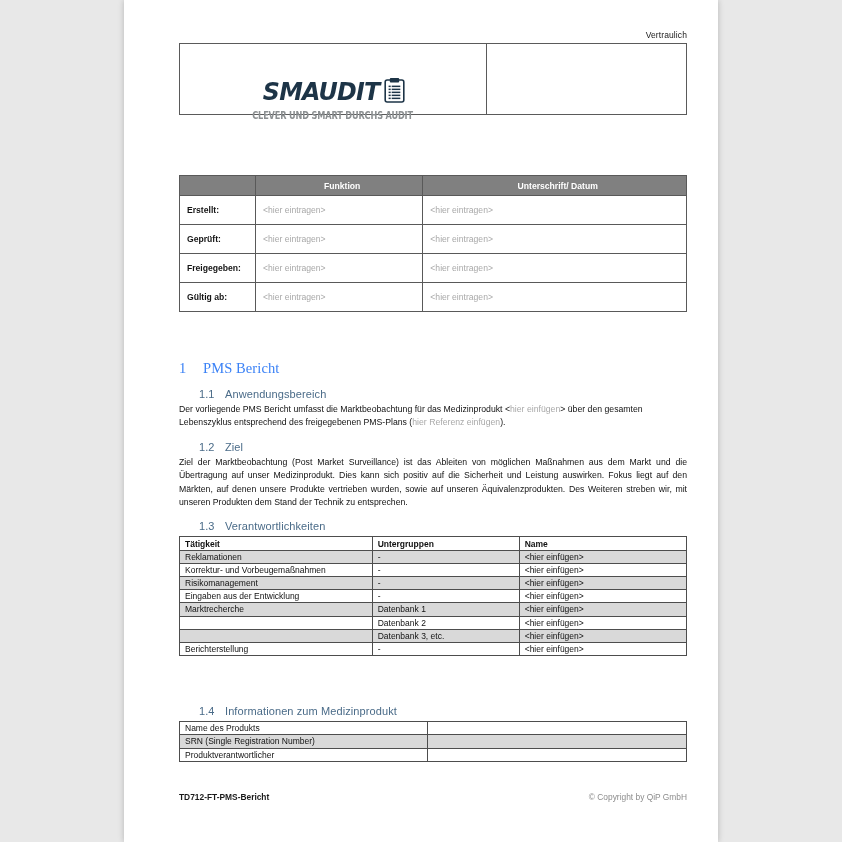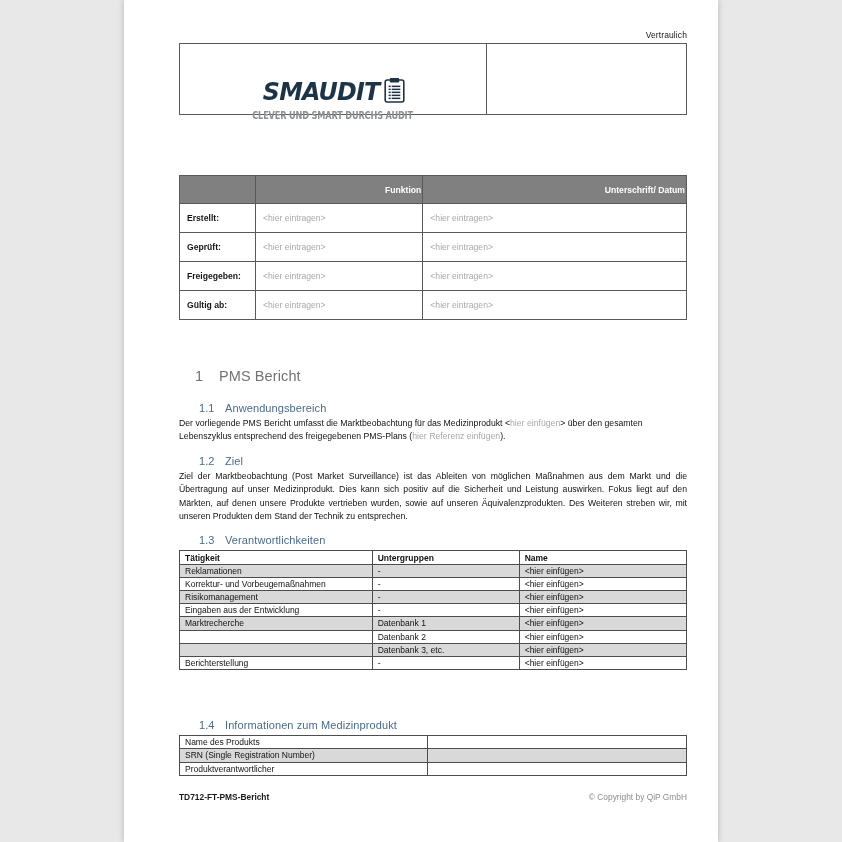--- a/index.html
+++ b/index.html
@@ -138,47 +138,48 @@
     border-collapse: collapse;
     width: 100%;
     table-layout: fixed;
   }
   table.sig td, table.sig th {
     border: 1px solid #595959;
     box-sizing: border-box;
   }
   table.sig thead th {
     background: #808080;
-    height: 28px;
-    text-align: right;
+    height: 20px;
+    text-align: center;
     font-size: 8.6px;
     font-weight: 700;
     color: #ffffff;
     padding-left: 7px;
     vertical-align: middle;
   }
   table.sig thead th.blank { background: #808080; }
   table.sig tbody td {
     height: 29px;
     font-size: 8.6px;
     vertical-align: middle;
     padding-left: 7px;
   }
   td.sig-role { font-weight: 700; color: #141414; }
   .ph { color: #a8a8a8; }
 
   
   h1.sec {
     font-size: 14.5px;
-    color: #737373;
+    color: #3b82f6;
     font-weight: 400;
-    margin: 16px;
+    margin: 0;
     padding: 0;
     line-height: 18px;
     letter-spacing: .1px;
+    font-family: Liberation Serif, serif;
   }
   h1.sec .num { display: inline-block; width: 24px; }
   h2.sub {
     font-size: 11px;
     color: #4a6b88;
     font-weight: 400;
     margin: 0;
     padding: 0;
     line-height: 15px;
     letter-spacing: .1px;

